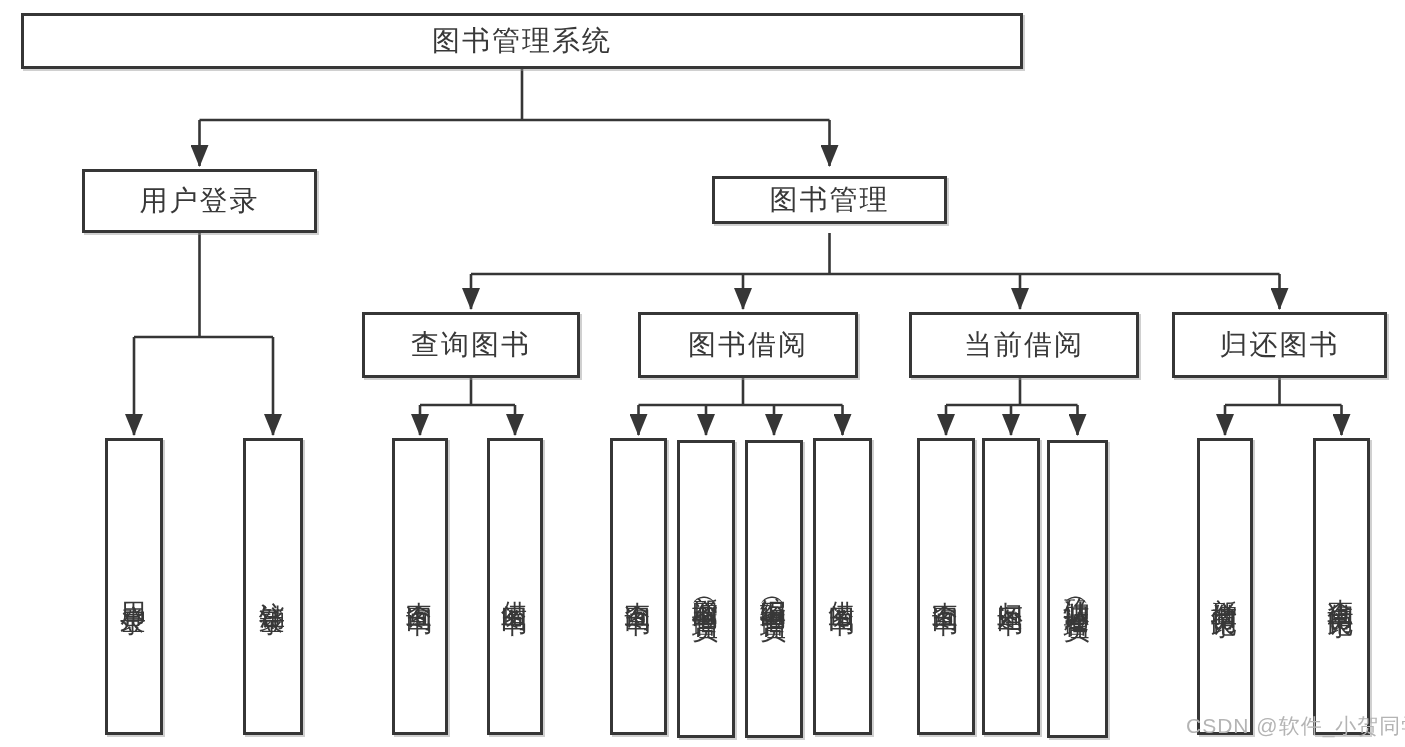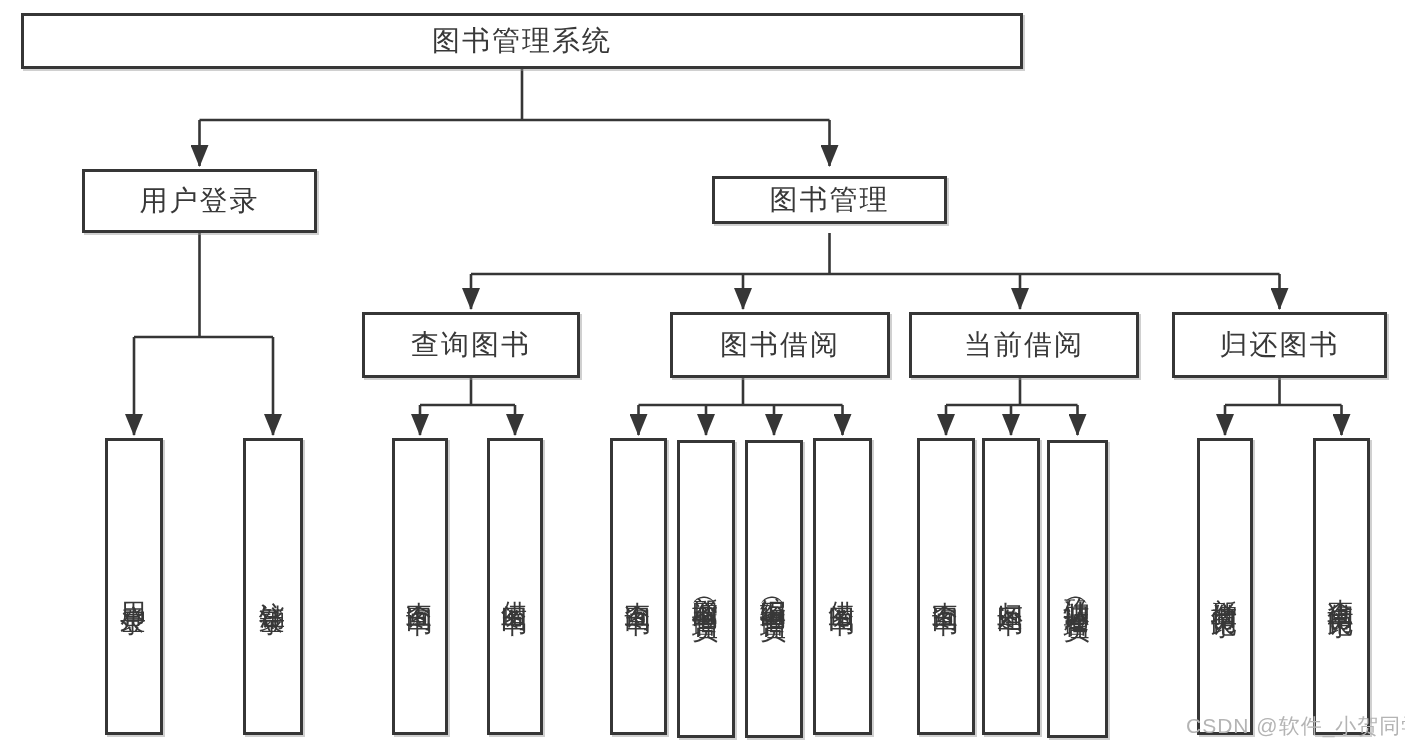--- a/index.html
+++ b/index.html
@@ -106,21 +106,21 @@
   <div class="node hbox" style="left:82px;top:169px;width:235px;height:64px">
     <span>用户登录</span>
   </div>
   <div class="node hbox" style="left:712px;top:176px;width:235px;height:48px">
     <span>图书管理</span>
   </div>
 
   <div class="node hbox" style="left:362px;top:312px;width:218px;height:66px">
     <span>查询图书</span>
   </div>
-  <div class="node hbox" style="left:670px;top:312px;width:220px;height:66px">
+  <div class="node hbox" style="left:638px;top:312px;width:220px;height:66px">
     <span>图书借阅</span>
   </div>
   <div class="node hbox" style="left:909px;top:312px;width:230px;height:66px">
     <span>当前借阅</span>
   </div>
   <div class="node hbox" style="left:1172px;top:312px;width:215px;height:66px">
     <span>归还图书</span>
   </div>
 
   <div class="node vbox" style="left:105px;top:438px;width:58px;height:297px">

